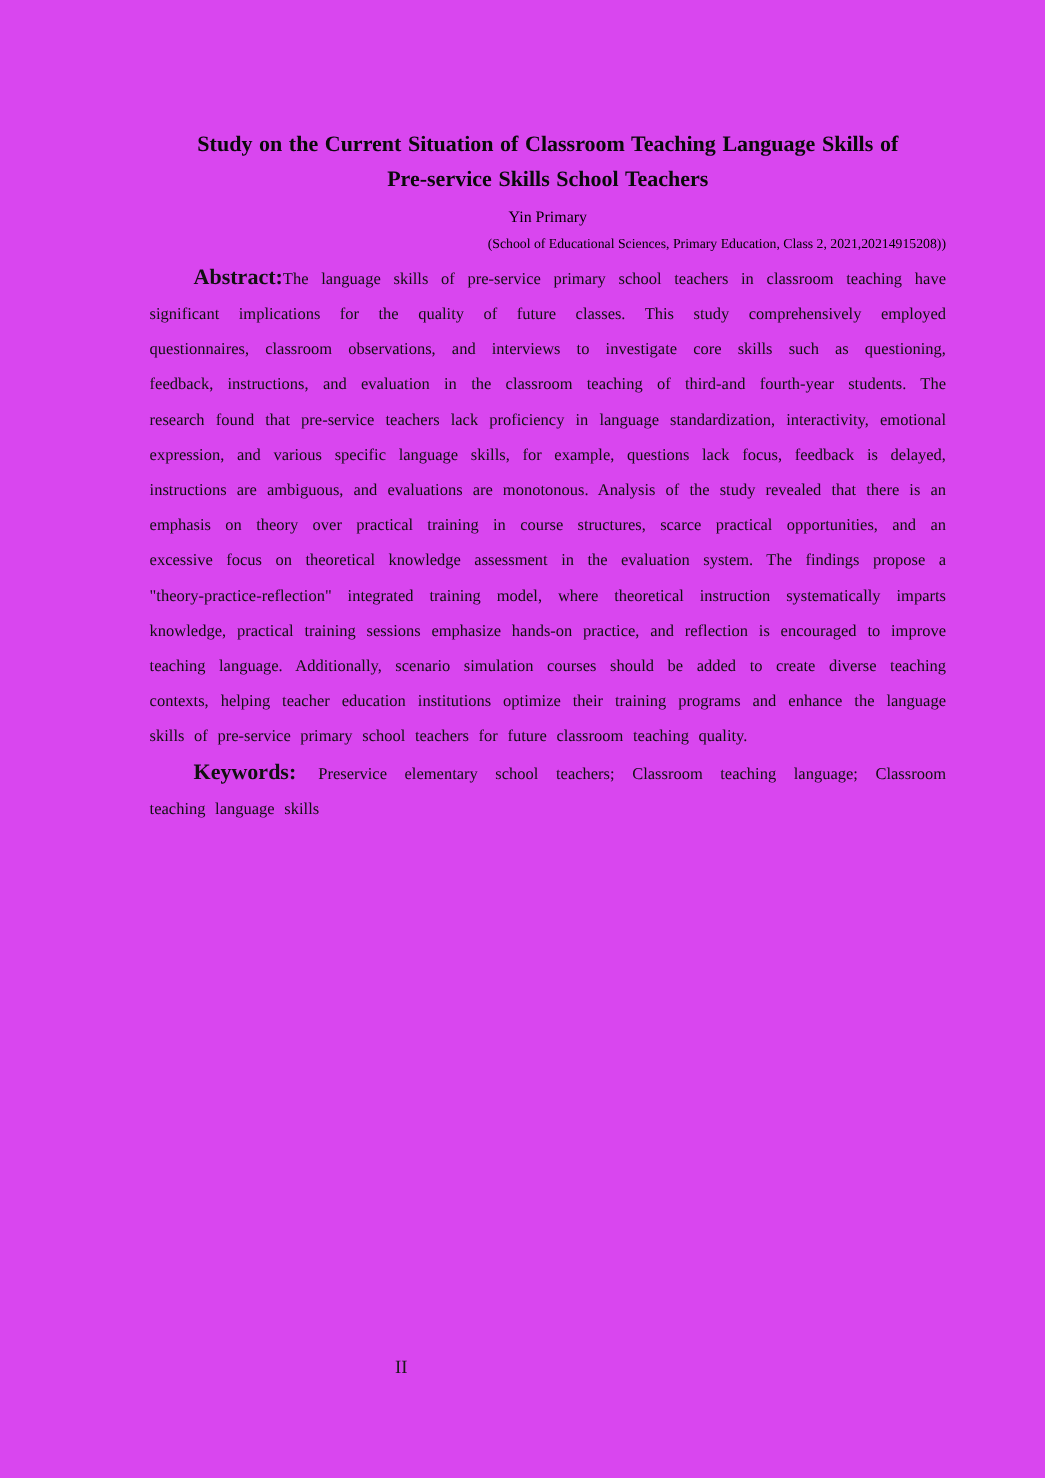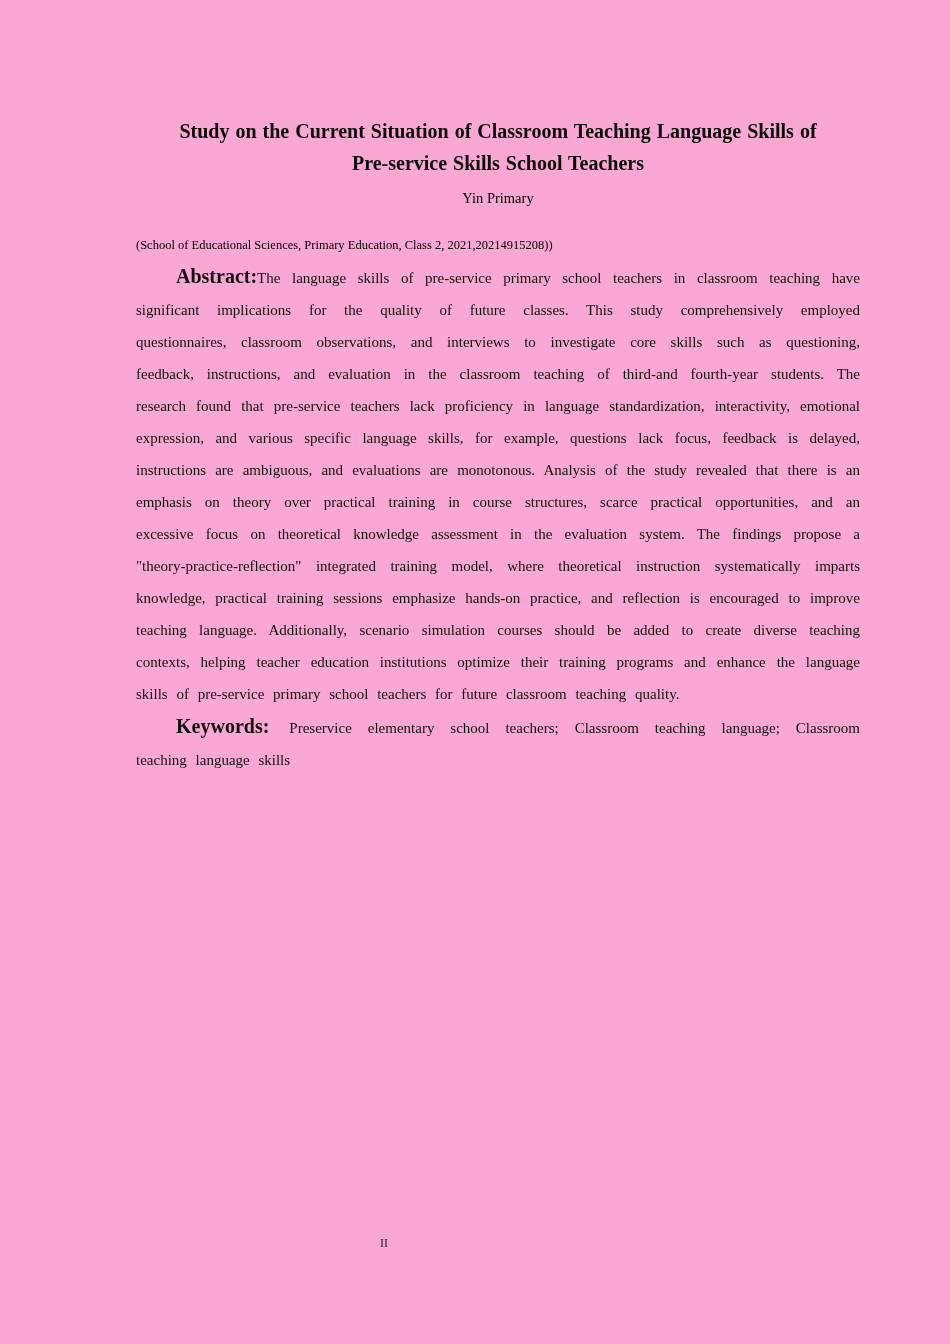--- a/index.html
+++ b/index.html
@@ -4,21 +4,21 @@
 <style>
   html, body {
     margin: 0;
     padding: 0;
     background: #ffffff;
   }
   .page {
     position: relative;
     width: 950px;
     height: 1344px;
-    background: #f9a8d4;
+    background: #d946ef;
     color: #000000;
     font-family: "Liberation Serif", "DejaVu Serif", serif;
     overflow: hidden;
   }
   .content {
     position: absolute;
     left: 136px;
     top: 0;
     width: 724px;
     padding-top: 115px;
@@ -32,24 +32,24 @@
     word-spacing: 1px;
     color: #0a0a0a;
   }
   .author {
     margin-top: 9px;
     font-size: 14.5px;
     line-height: 20px;
     text-align: center;
   }
   .affiliation {
-    margin-top: 28px;
+    margin-top: 4px;
     font-size: 12.5px;
     line-height: 18px;
-    text-align: left;
+    text-align: right;
   }
   .para {
     margin: 0;
     font-size: 15px;
     line-height: 32px;
     text-align: justify;
     text-indent: 40px;
     word-spacing: 5px;
     color: #111111;
   }
@@ -59,23 +59,23 @@
   .bold-label {
     font-weight: bold;
     font-size: 20px;
     word-spacing: 0;
   }
   .keywords-label {
     margin-right: 20px;
   }
   .page-number {
     position: absolute;
-    left: 380px;
+    left: 359px;
     top: 1236px;
-    font-size: 12px;
+    font-size: 17px;
     line-height: 14px;
     color: #1a1a1a;
     font-family: "Liberation Serif", "DejaVu Serif", serif;
   }
 </style>
 </head>
 <body>
 
 <div class="page">
   <div class="content">

